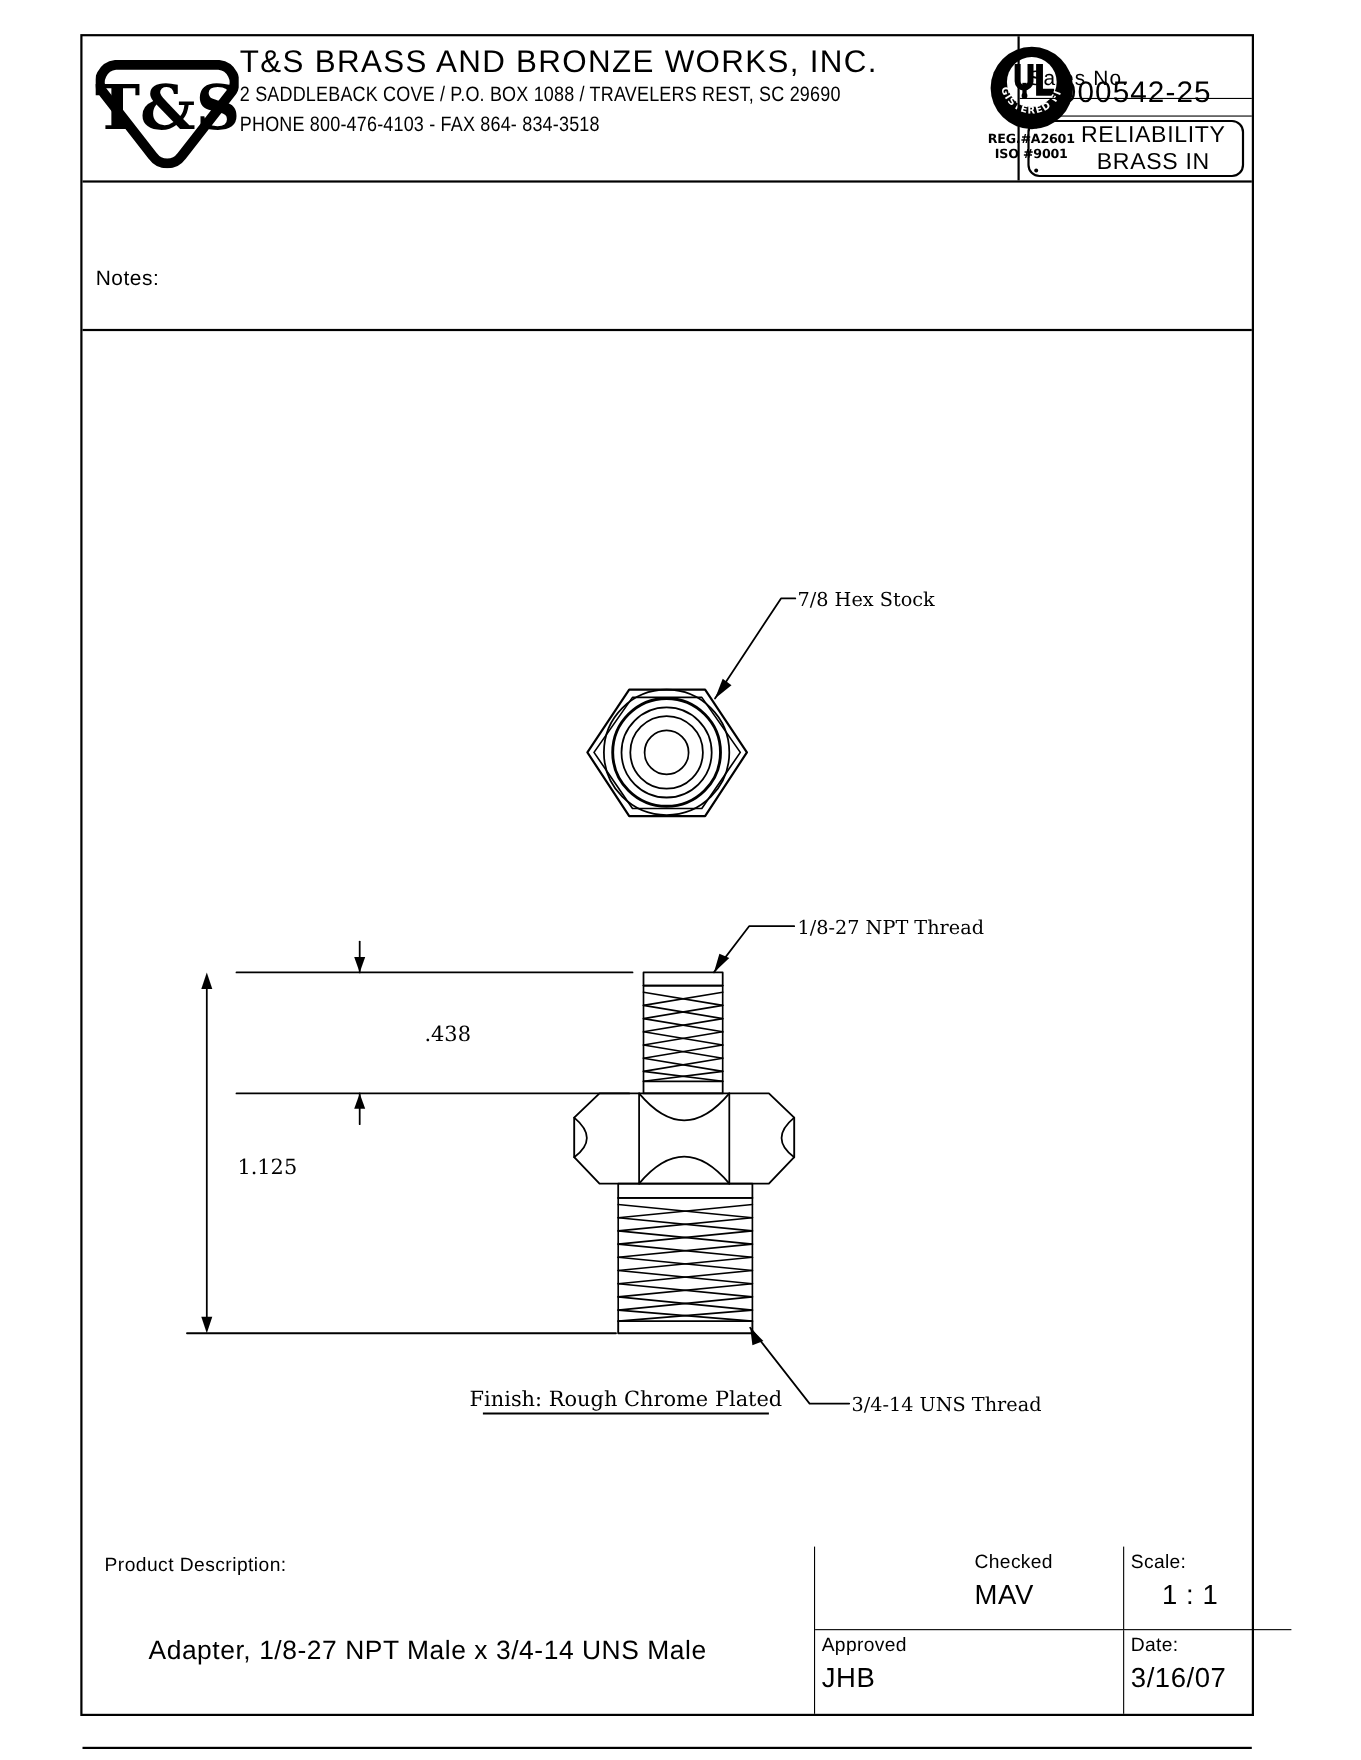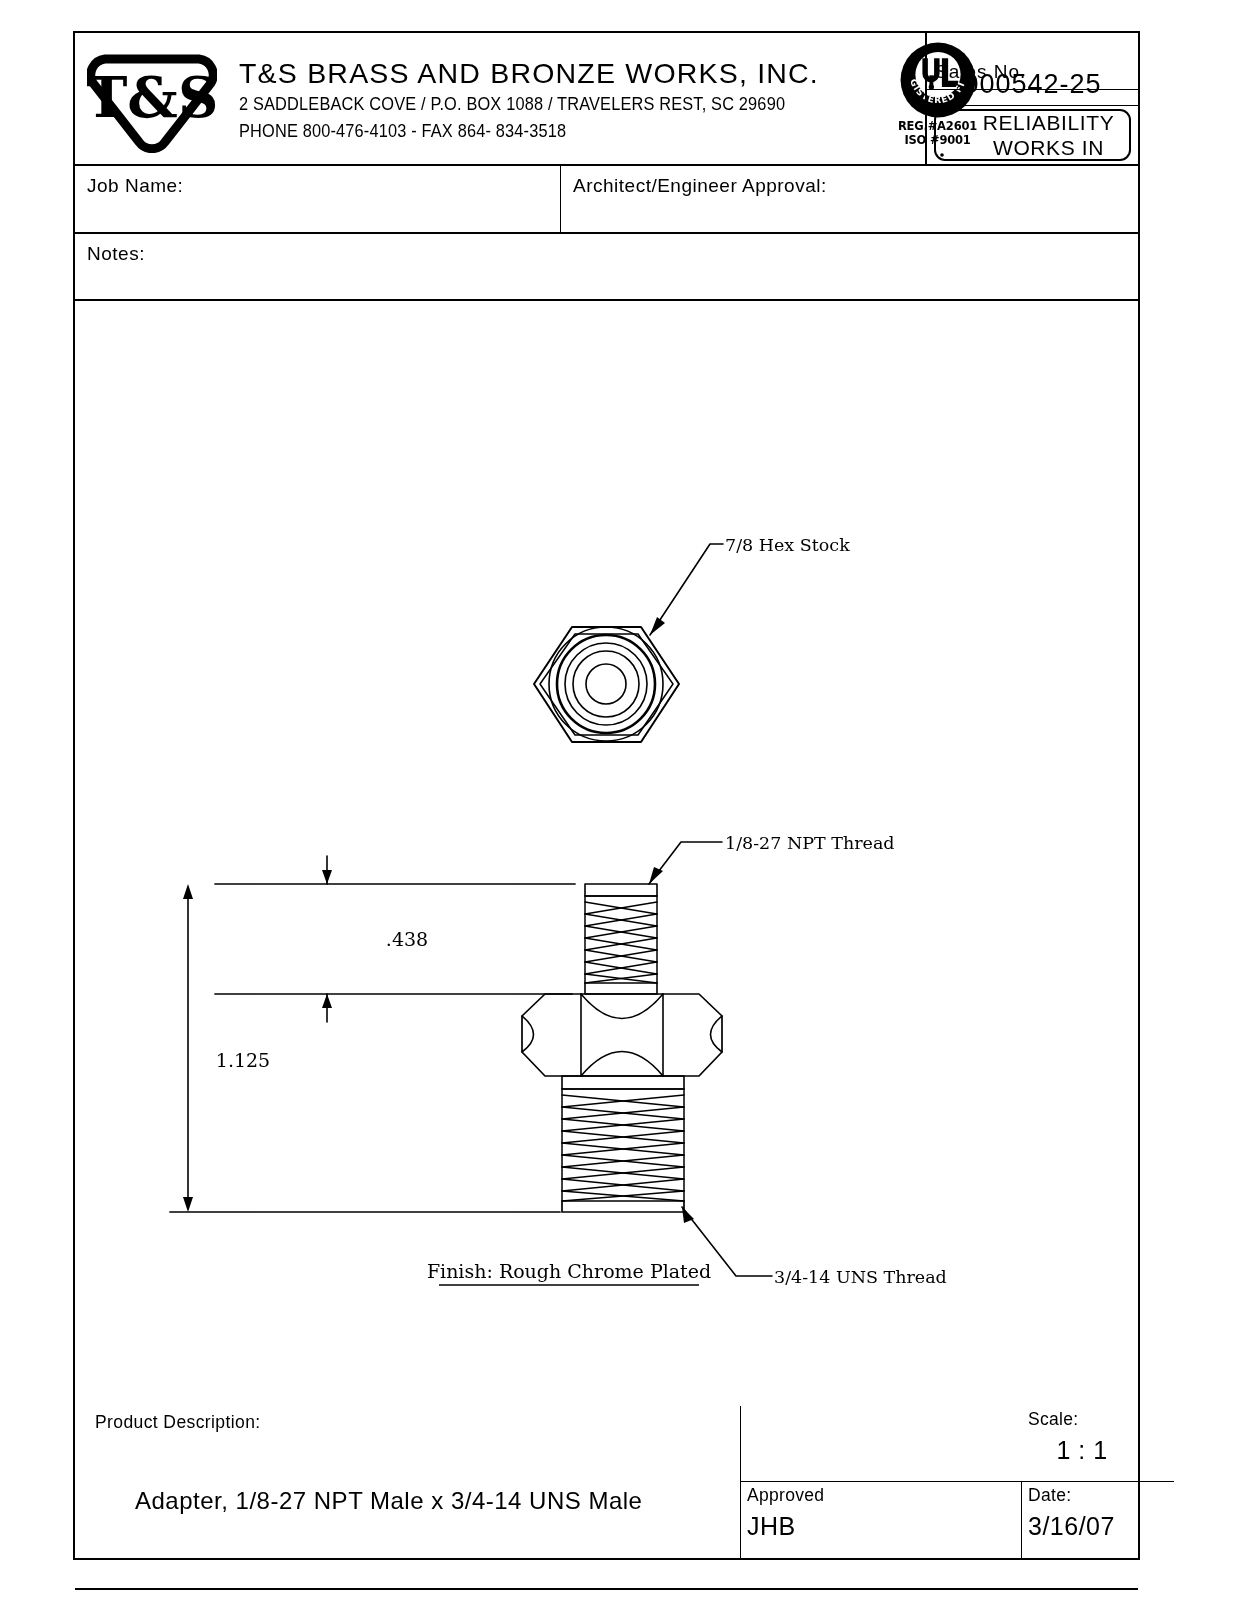--- a/index.html
+++ b/index.html
@@ -21,21 +21,21 @@
 
   
   .hdr{
     position:absolute;left:0;top:0;width:100%;height:133px;
     border-bottom:2px solid #000;box-sizing:border-box;
   }
   .logo-box{position:absolute;left:0;top:0;width:152px;height:131px;}
   .ts-logo{position:absolute;left:12px;top:12px;width:130px;height:108px;}
   .ts-logo svg{width:100%;height:100%;display:block;}
 
-  .company{position:absolute;left:164px;top:6px;width:650px;margin-top:17px;}
+  .company{position:absolute;left:143px;top:6px;width:650px;}
   .company .l1{
     font-size:28.5px;letter-spacing:1.2px;line-height:34px;
     font-family:"Liberation Sans", sans-serif;font-weight:400;
     white-space:nowrap;
   }
   .company .l2,.company .l3{
     font-size:19px;line-height:27px;letter-spacing:.2px;
     transform:scaleX(.86);transform-origin:left center;
     white-space:nowrap;
   }
@@ -179,34 +179,26 @@
       <div class="badge-wrap">
         <div class="badge">
           <svg viewBox="0 0 199 54" xmlns="http://www.w3.org/2000/svg">
             <path d="M12 2 H187 A10 10 0 0 1 197 12 V42 A10 10 0 0 1 187 52 H12 A10 10 0 0 1 2 42 V12 A10 10 0 0 1 12 2 Z" fill="none" stroke="#000" stroke-width="2"></path>
             <circle cx="9" cy="7" r="1.8" fill="#000"></circle>
             <circle cx="9" cy="47" r="1.8" fill="#000"></circle>
           </svg>
         </div>
         <div class="badge-txt">
           <span>RELIABILITY</span>
-          <span>WORKS IN</span>
+          <span>BRASS IN</span>
         </div>
       </div>
     </div>
   </div>
 
-  <div class="jobrow">
-    <div class="cell-l">
-      <span>Job  Name:</span>
-    </div>
-    <div class="cell-r">
-      <span>Architect/Engineer  Approval:</span>
-    </div>
-  </div>
 
   <div class="notesrow">
     <span>Notes:</span>
   </div>
 
   <div class="draw">
     <svg viewBox="0 0 1063 1103" xmlns="http://www.w3.org/2000/svg">
 
       <g fill="none" stroke="#000" stroke-width="1.7" stroke-linejoin="round" stroke-linecap="round">
 
@@ -352,20 +344,24 @@
   <div class="title">
 
     <div class="tb-desc">
       <div class="lbl">Product  Description:</div>
       <div class="val">Adapter, 1/8-27 NPT Male x 3/4-14 UNS Male</div>
     </div>
 
     <div class="tb-right">
 
       <div class="tb-r1">
+        <div class="tcell" style="left:139px;width:142px;border-right:1.8px solid #000;">
+          <div class="lbl">Checked</div>
+          <div class="val vl">MAV</div>
+        </div>
         <div class="tcell" style="left:281px;right:0;width:120px;">
           <div class="lbl">Scale:</div>
           <div class="val vc">1 : 1</div>
         </div>
       </div>
 
       <div class="tb-r2">
         <div class="tcell" style="left:0;width:281px;border-right:1.8px solid #000;">
           <div class="lbl">Approved</div>
           <div class="val vl">JHB</div>

